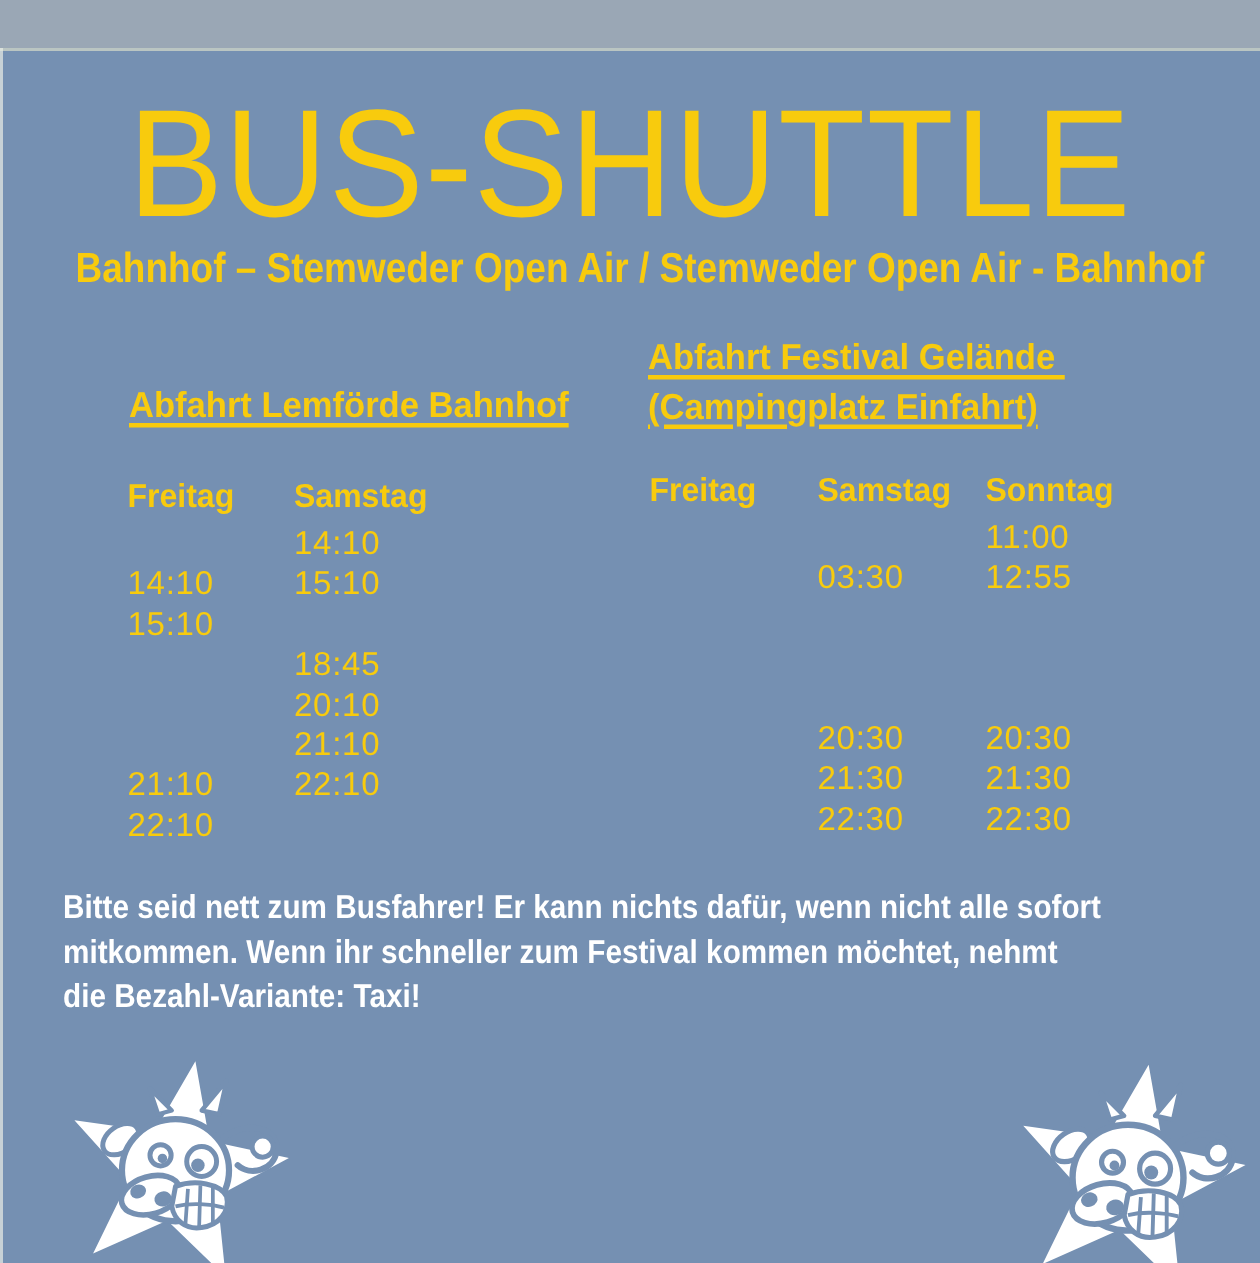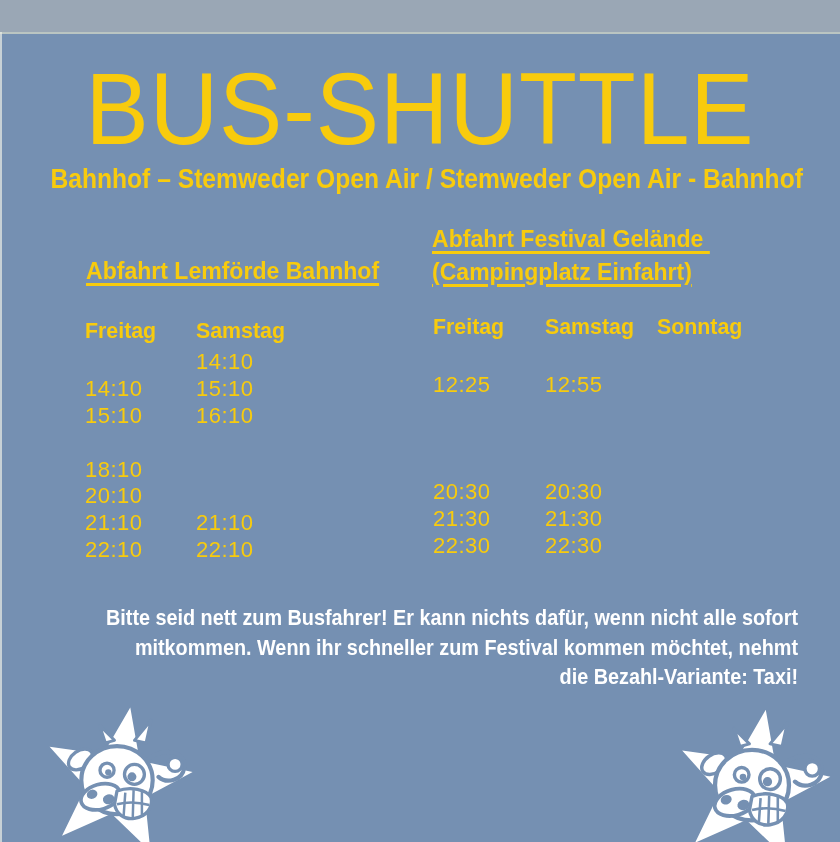--- a/index.html
+++ b/index.html
@@ -57,24 +57,24 @@
   .timetable .th{
     font-size:22px;font-weight:bold;height:30px;line-height:24px;
     transform:scaleX(.97);transform-origin:left;
   }
   .timetable .td{
     font-size:22px;font-weight:400;height:26.9px;line-height:26.9px;
     letter-spacing:.5px;
   }
 
   .footer{
-    position:absolute;top:571px;left:0;width:840px;
+    position:absolute;top:558px;left:0;width:840px;
     color:var(--white);
     font-size:22px;font-weight:bold;
-    text-align:right;
+    text-align:left;
   }
   .footer-line{
     white-space:nowrap;line-height:29.5px;
     transform:scaleX(.9);transform-origin:center;
   }
 
   .logo{position:absolute;}
   .logo-left{left:26px;top:666px;width:182px;height:166px;}
   .logo-right{left:664px;top:668px;width:176px;height:172px;}
   .defs{position:absolute;width:0;height:0;overflow:hidden;}
@@ -129,41 +129,41 @@
   </div>
 
   <div class="timetable timetable-left">
       <div class="th">Freitag</div>
       <div class="th">Samstag</div>
       <div class="td"></div>
       <div class="td">14:10</div>
       <div class="td">14:10</div>
       <div class="td">15:10</div>
       <div class="td">15:10</div>
-      <div class="td">16:10</div>
       <div class="td"></div>
       <div class="td"></div>
-      <div class="td">18:10</div>
+      <div class="td">18:45</div>
       <div class="td"></div>
       <div class="td">20:10</div>
       <div class="td"></div>
       <div class="td">21:10</div>
       <div class="td">21:10</div>
       <div class="td">22:10</div>
       <div class="td">22:10</div>
     </div>
 
   <div class="timetable timetable-right">
       <div class="th">Freitag</div>
       <div class="th">Samstag</div>
       <div class="th">Sonntag</div>
       <div class="td"></div>
       <div class="td"></div>
+      <div class="td">11:00</div>
       <div class="td"></div>
-      <div class="td">12:25</div>
+      <div class="td">03:30</div>
       <div class="td">12:55</div>
       <div class="td"></div>
       <div class="td"></div>
       <div class="td"></div>
       <div class="td"></div>
       <div class="td"></div>
       <div class="td"></div>
       <div class="td"></div>
       <div class="td"></div>
       <div class="td"></div>

